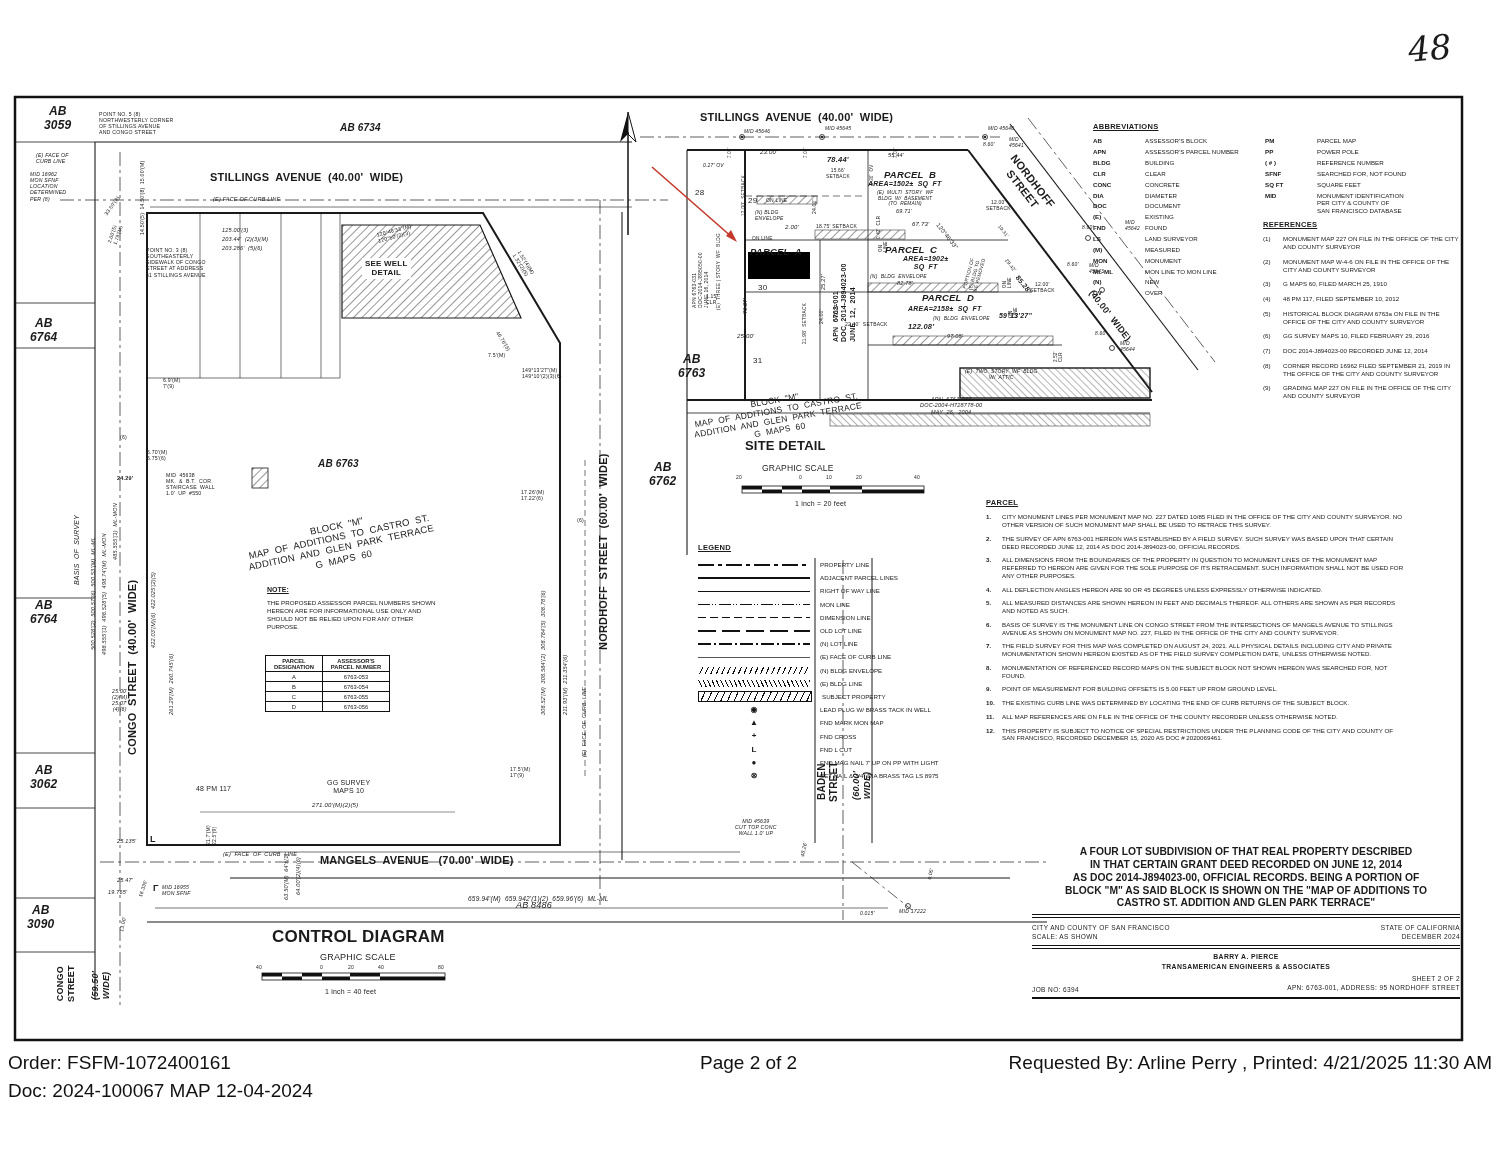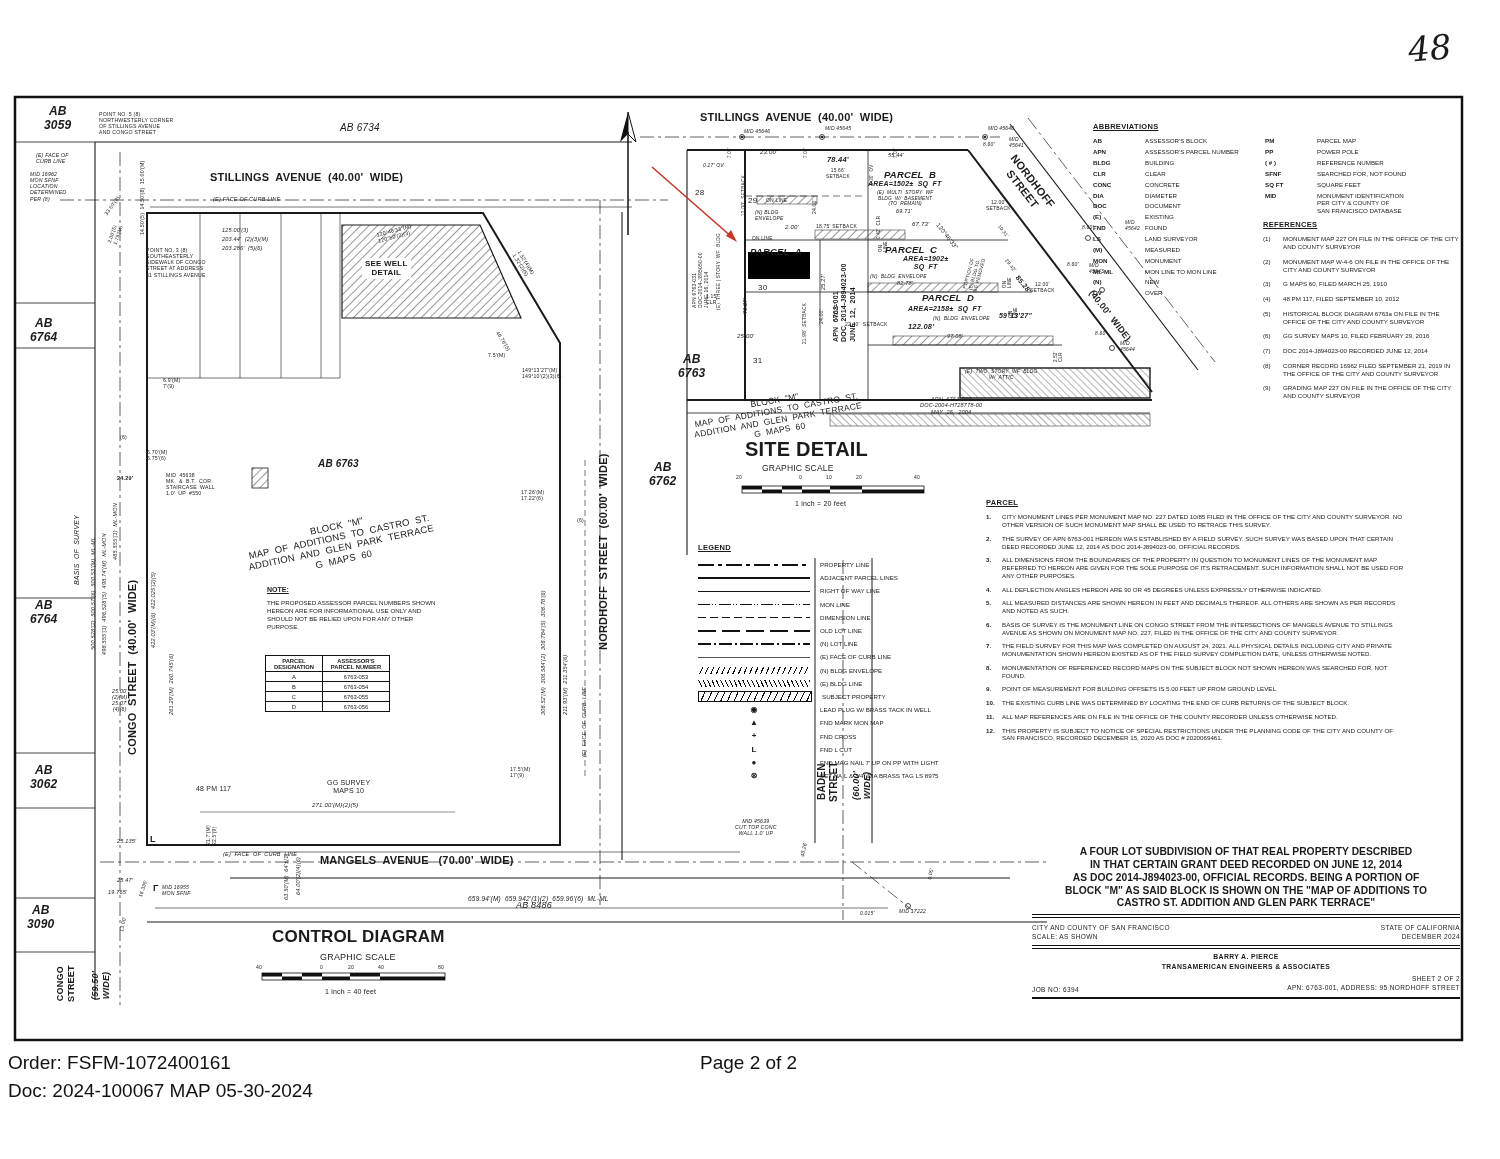--- a/index.html
+++ b/index.html
@@ -193,21 +193,21 @@
 
   <div class="sheetnum">48</div>
 
   <div class="abs" style="left:0;top:0;width:1500px;height:1159px;">
       <div class="ml b i c" style="left: 44px; top: 104px; font-size: 12px;">AB
 3059</div>
       <div class="ml" style="left: 99px; top: 111px; font-size: 5.2px;">POINT NO. 5 (8)
 NORTHWESTERLY CORNER
 OF STILLINGS AVENUE
 AND CONGO STREET</div>
-      <div class="ml i" style="left: 340px; top: 122px; font-size: 10px;">AB 6734</div>
+      <div class="ml i" style="left: 340px; top: 122px; font-size: 10px; font-weight: bold;">AB 6734</div>
       <div class="ml b" style="left: 210px; top: 171px; font-size: 11px;">STILLINGS  AVENUE  (40.00'  WIDE)</div>
       <div class="ml i" style="left: 213px; top: 196px; font-size: 5.5px;">(E) FACE OF CURB LINE</div>
       <div class="ml i" style="left: 36px; top: 152px; font-size: 5.2px;">(E) FACE OF
 CURB LINE</div>
       <div class="ml i" style="left: 30px; top: 171px; font-size: 5.2px;">MID 16962
 MON SFNF
 LOCATION
 DETERMINED
 PER (8)</div>
       <div class="ml" style="left: 103px; top: 213px; font-size: 5.2px; transform: rotate(-55deg);">33.60'(8)</div>
@@ -417,21 +417,21 @@
 MAP  OF  ADDITIONS  TO  CASTRO  ST.
 ADDITION  AND  GLEN  PARK  TERRACE
 G  MAPS  60</div>
       <div class="ml i c" style="left: 965px; top: 369px; font-size: 5px;">(E)  TWO  STORY  WF  BLDG
 W/  ATTIC</div>
       <div class="ml i c" style="left: 920px; top: 396px; font-size: 5.5px;">APN  6763-044
 DOC-2004-H728778-00
 MAY  26,  2004</div>
       <div class="ml b i c" style="left: 649px; top: 460px; font-size: 12px;">AB
 6762</div>
-      <div class="ml b" style="left: 745px; top: 438px; font-size: 20px;">SITE DETAIL</div>
+      <div class="ml b" style="left: 745px; top: 438px; font-size: 13px;">SITE DETAIL</div>
       <div class="ml" style="left: 762px; top: 463px; font-size: 8.5px;">GRAPHIC SCALE</div>
       <div class="ml" style="left: 736px; top: 475px; font-size: 5px;">20</div>
       <div class="ml" style="left: 799px; top: 475px; font-size: 5px;">0</div>
       <div class="ml" style="left: 826px; top: 475px; font-size: 5px;">10</div>
       <div class="ml" style="left: 856px; top: 475px; font-size: 5px;">20</div>
       <div class="ml" style="left: 914px; top: 475px; font-size: 5px;">40</div>
       <div class="ml" style="left: 795px; top: 500px; font-size: 7px;">1 inch = 20 feet</div>
       <div class="ml b c" style="left: 816px; top: 802px; font-size: 10px; transform: rotate(-90deg);">BADEN
 STREET</div>
       <div class="ml b i c" style="left: 851px; top: 800px; font-size: 9px; transform: rotate(-90deg);">(60.00'
@@ -803,16 +803,17 @@
       <span>TRANSAMERICAN ENGINEERS &amp; ASSOCIATES</span>
     </div>
     <div class="tb-bottom">
       <span>JOB  NO:  6394</span>
       <span class="r"><span>SHEET  2  OF  2</span><br><span>APN:  6763-001,  ADDRESS:  95  NORDHOFF  STREET</span></span>
     </div>
     <div class="tb-heavy"></div>
   </div>
 
   <div class="footer" style="left:8px;top:1052px;">Order: FSFM-1072400161</div>
-  <div class="footer" style="left:8px;top:1080px;">Doc: 2024-100067 MAP 05-30-2024</div>
+  <div class="footer" style="left:8px;top:1080px;">Doc: 2024-100067 MAP 12-04-2024</div>
   <div class="footer" style="left:700px;top:1052px;">Page 2 of 2</div>
+  <div class="footer" style="right:8px;top:1052px;text-align:right;">Requested By: Arline Perry  , Printed: 4/21/2025 11:30 AM</div>
 
 </div>
 
 </body></html>

